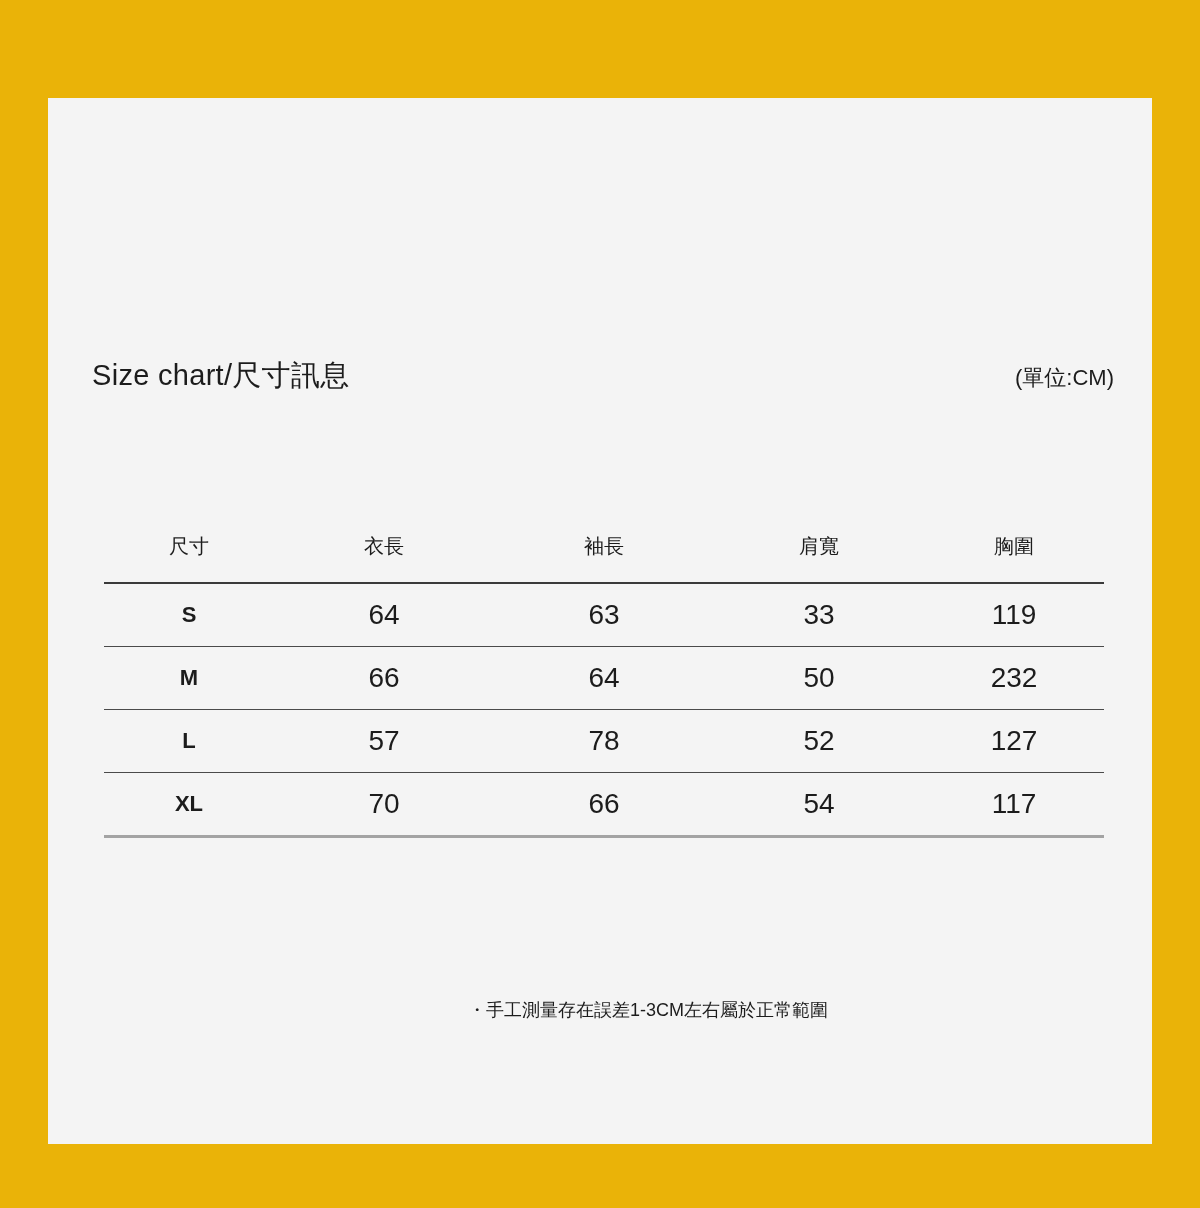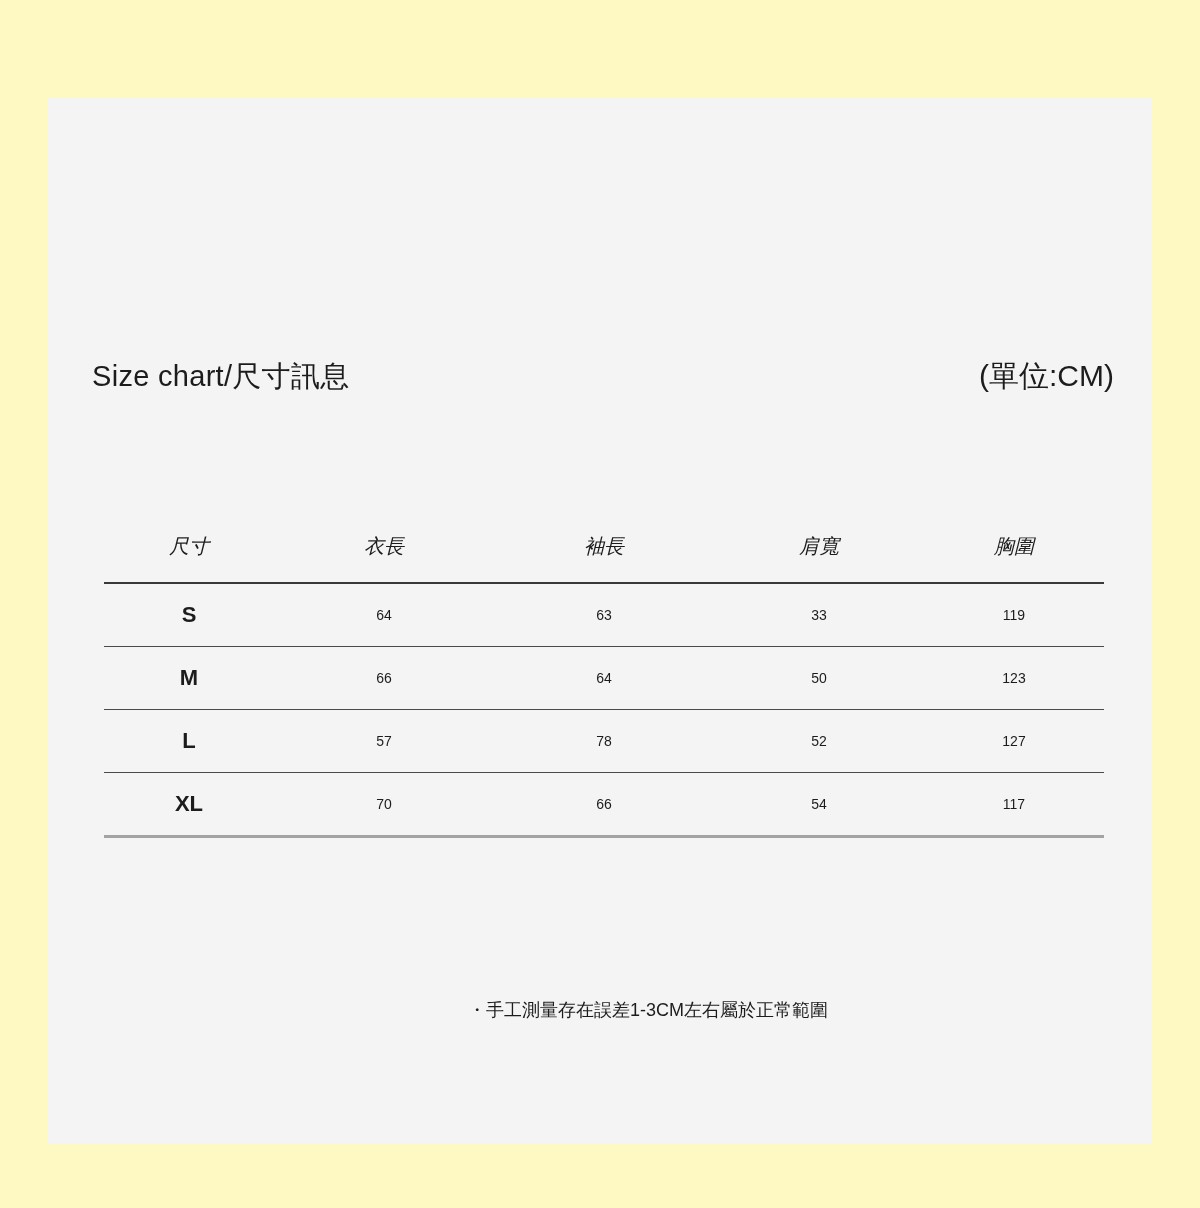--- a/index.html
+++ b/index.html
@@ -11,21 +11,21 @@
     width: 1200px;
     height: 1208px;
     font-family: "Liberation Sans", sans-serif;
     color: #1a1a1a;
     overflow: hidden;
   }
   .page {
     position: relative;
     width: 1200px;
     height: 1208px;
-    background: #fef9c3;
+    background: #eab308;
   }
   .panel {
     position: absolute;
     left: 48px;
     top: 98px;
     width: 1104px;
     height: 1046px;
     background: #f4f4f4;
   }
   .header-row {
@@ -38,21 +38,21 @@
     justify-content: space-between;
   }
   .chart-title {
     font-size: 29px;
     font-weight: 400;
     letter-spacing: 0.3px;
     color: #1c1c1c;
     white-space: nowrap;
   }
   .unit-note {
-    font-size: 30px;
+    font-size: 22px;
     font-weight: 400;
     color: #1c1c1c;
     white-space: nowrap;
   }
   table.size-table {
     position: absolute;
     left: 56px;
     top: 412px;
     width: 1000px;
     border-collapse: collapse;
@@ -63,24 +63,23 @@
     text-align: center;
     font-weight: 400;
     color: #1c1c1c;
     padding: 0;
   }
   table.size-table thead th {
     font-size: 20px;
     height: 72px;
     vertical-align: middle;
     border-bottom: 2px solid #3a3a3a;
-    font-style: italic;
   }
   table.size-table tbody td {
-    font-size: 14px;
+    font-size: 28px;
     height: 62px;
     vertical-align: middle;
     border-bottom: 1px solid #4a4a4a;
   }
   table.size-table tbody tr:last-child td {
     border-bottom: 3px solid #a3a3a3;
   }
   table.size-table tbody td.size-label {
     font-weight: 700;
     font-size: 22px;
@@ -134,21 +133,21 @@
           <td>64</td>
           <td>63</td>
           <td>33</td>
           <td>119</td>
         </tr>
         <tr>
           <td class="size-label">M</td>
           <td>66</td>
           <td>64</td>
           <td>50</td>
-          <td>123</td>
+          <td>232</td>
         </tr>
         <tr>
           <td class="size-label">L</td>
           <td>57</td>
           <td>78</td>
           <td>52</td>
           <td>127</td>
         </tr>
         <tr>
           <td class="size-label">XL</td>

